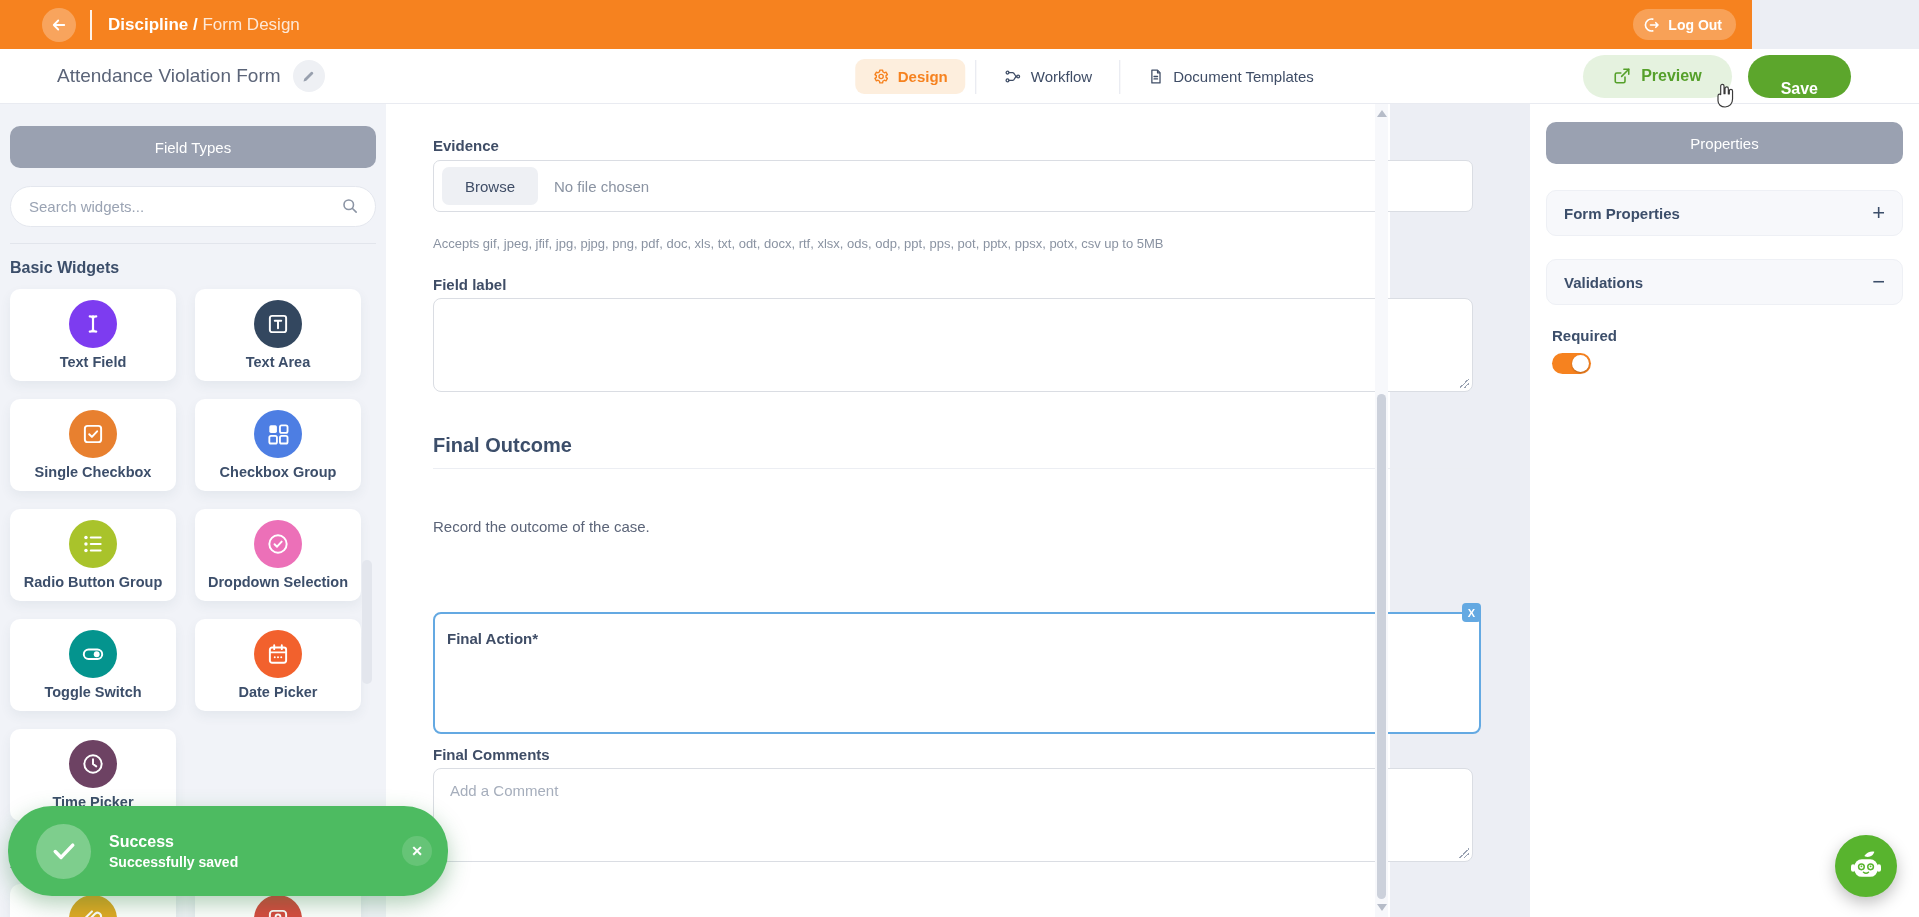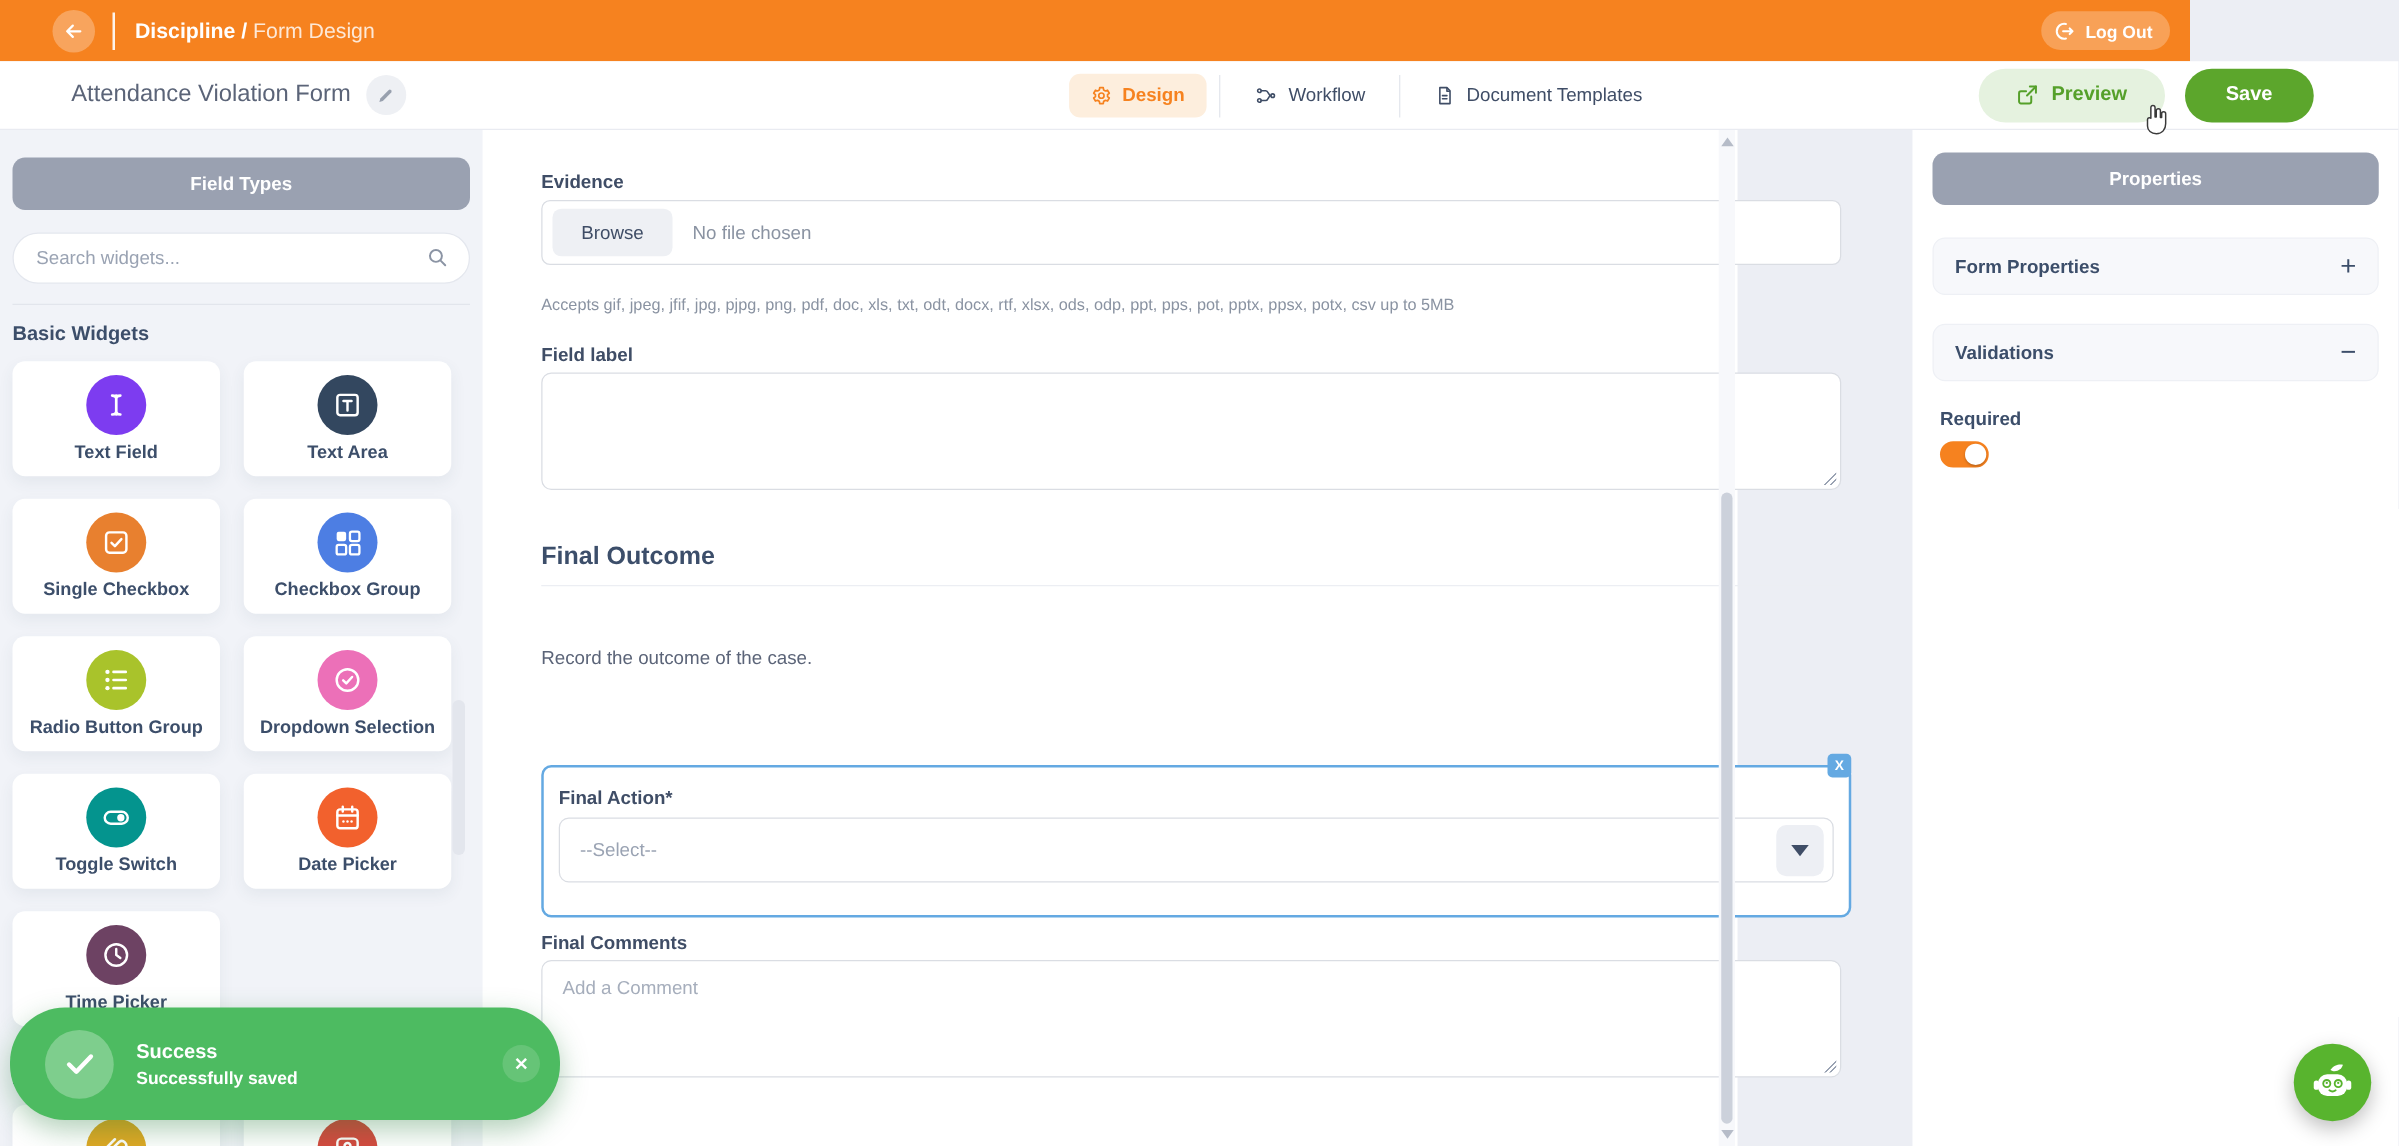--- a/index.html
+++ b/index.html
@@ -19,25 +19,25 @@
   
   .toolbar { position:absolute; top:49px; left:0; width:1919px; height:55px; background:#fff; border-bottom:1px solid #e9ebf1; display:flex; align-items:center; }
   .form-name { margin-left:57px; font-size:19px; color:#5b6478; }
   .edit-circle { width:32px; height:32px; border-radius:50%; background:#eef0f4; margin-left:12px; display:flex; align-items:center; justify-content:center; cursor:pointer; }
   .tabs { position:absolute; left:50%; top:0; height:55px; transform:translateX(-22%); display:flex; align-items:center; }
   .tab { display:flex; align-items:center; gap:9px; font-size:15px; color:#3f4d66; padding:9px 17px; border-radius:9px; cursor:pointer; white-space:nowrap;justify-content:center; }
   .tab.active { background:#fdeedd; color:#f6821f; font-weight:600; }
   .tab-sep { width:1px; height:34px; background:#e3e6ed; margin:0 10px; }
   .toolbar-actions { margin-left:auto; margin-right:68px; display:flex; align-items:center; gap:16px; }
   .preview-btn { height:43px; padding:0 30px; border-radius:22px; background:#e5f2df; color:#55a02a; font-size:16px; font-weight:600; display:flex; align-items:center; gap:10px; cursor:pointer; }
-  .save-btn { height:43px; padding:0 33px; border-radius:22px; background:#5ca62c; color:#fff; font-size:16px; font-weight:600; display:flex; align-items:center; cursor:pointer; }
+  .save-btn { height:43px; padding:0 33px; border-radius:22px; background:#5ca62c; color:#fff; font-size:16px; font-weight:600; display:flex; align-items:flex-end; cursor:pointer; }
 
   
   .sidebar { position:absolute; top:104px; left:0; width:386px; height:813px; background:#f1f3f8; }
-  .panel-pill { height:42px; margin:0 10px; border-radius:10px; background:#9aa1b1; display:flex; align-items:center; justify-content:center; color:#fff; font-size:15px; font-weight:700; }
+  .panel-pill { height:42px; margin:0 10px; border-radius:10px; background:#9aa1b1; display:flex; align-items:center; justify-content:center; color:#fff; font-size:15px; font-weight:400; }
   .sb-title { margin-top:22px; }
   .search-wrap { position:relative; margin:18px 10px 0 10px; }
   .search-input { width:100%; height:41px; border:1px solid #e4e7ee; border-radius:21px; background:#fff; padding:0 44px 0 18px; font-size:15px; color:#5b6478; font-family:"Liberation Sans",sans-serif; outline:none; }
   .search-input::placeholder { color:#9aa3b3; }
   .search-icon { position:absolute; right:16px; top:10px; }
   .sb-divider { height:1px; background:#e2e5ec; margin:16px 10px 0 10px; }
   .section-label { margin:15px 0 0 10px; font-size:16px; font-weight:700; color:#3c4e6a; }
   .widget-grid { display:grid; grid-template-columns:166px 166px; column-gap:19px; row-gap:18px; margin:12px 0 0 10px; }
   .wcard { width:166px; height:92px; background:#fff; border-radius:10px; box-shadow:0 5px 12px rgba(60,78,106,.07); display:flex; flex-direction:column; align-items:center; cursor:grab; }
   .wicon { width:48px; height:48px; border-radius:50%; margin-top:11px; display:flex; align-items:center; justify-content:center; flex:none; }
@@ -350,26 +350,20 @@
 
       <div class="outcome-heading">Final Outcome</div>
       <div class="outcome-divider"></div>
       <div class="record-text">Record the outcome of the case.</div>
 
       <div class="sel-widget">
         <div class="sel-close">
           <span>X</span>
         </div>
         <div class="f-label sel-label">Final Action*</div>
-        <div class="select-box">
-          <span class="select-ph">--Select--</span>
-          <div class="dd-btn">
-            <span class="dd-tri"></span>
-          </div>
-        </div>
       </div>
 
       <div class="f-label comments-label">Final Comments</div>
       <div class="ta-box ta-2">
         <span class="ta-ph">Add a Comment</span>
       </div>
     </div>
 
     <div class="cv-scroll">
       <div class="cv-up"></div>

